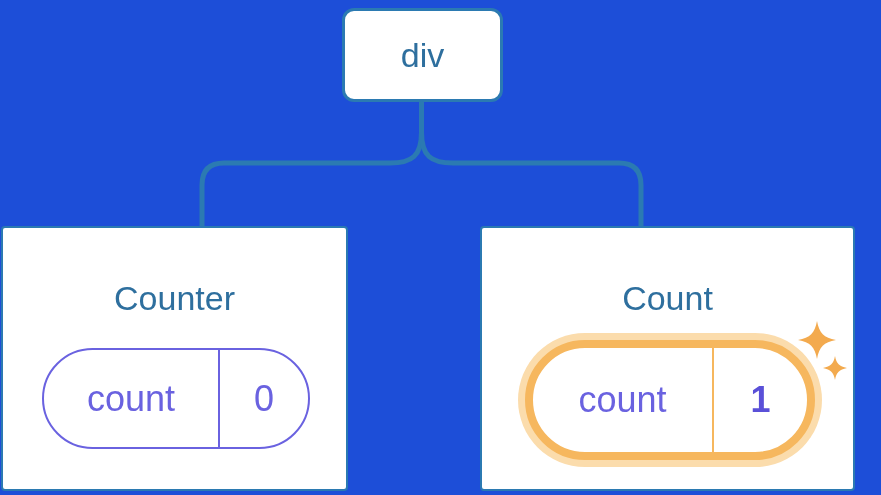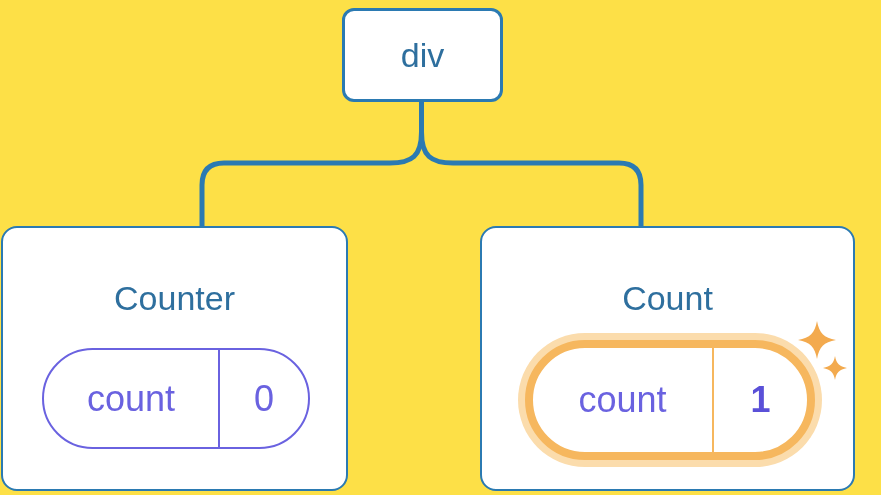--- a/index.html
+++ b/index.html
@@ -4,21 +4,21 @@
 <style>
   * { box-sizing: border-box; margin: 0; padding: 0; }
   html, body { background: #4b6670; }
   body {
     font-family: "Liberation Sans", sans-serif;
     width: 881px; height: 495px; overflow: hidden;
   }
   .stage {
     position: relative;
     width: 881px; height: 495px;
-    background: #fde047;
+    background: #1d4ed8;
   }
   .connectors {
     position: absolute; left: 0; top: 0;
     width: 881px; height: 495px;
   }
   .node-root {
     position: absolute;
     left: 342px; top: 8px;
     width: 161px; height: 94px;
     background: #ffffff;
@@ -26,21 +26,21 @@
     border-radius: 12px;
     display: flex; align-items: center; justify-content: center;
     font-size: 34px; font-weight: 500; color: #2e6f9e;
   }
   .card {
     position: absolute;
     top: 226px;
     height: 265px;
     background: #ffffff;
     border: 2px solid #2b7ab2;
-    border-radius: 16px;
+    border-radius: 4px;
   }
   .card-left  { left: 1px;   width: 347px; }
   .card-right { left: 480px; width: 375px; }
   .card-title {
     position: absolute;
     left: 0; top: 52px; width: 100%;
     text-align: center;
     font-size: 34px; font-weight: 500; color: #2e6f9e;
     line-height: 36px;
   }

